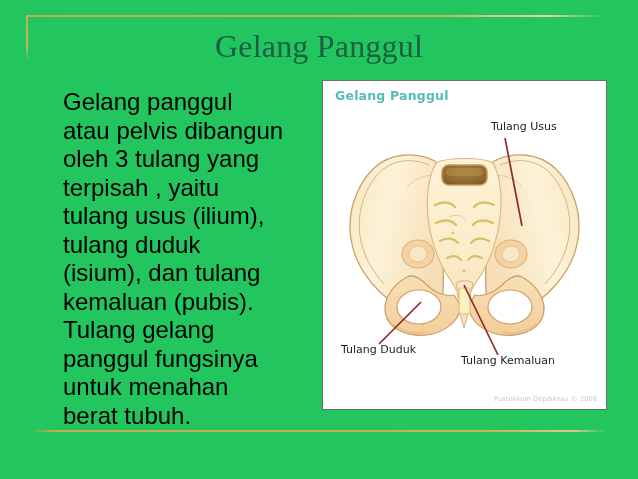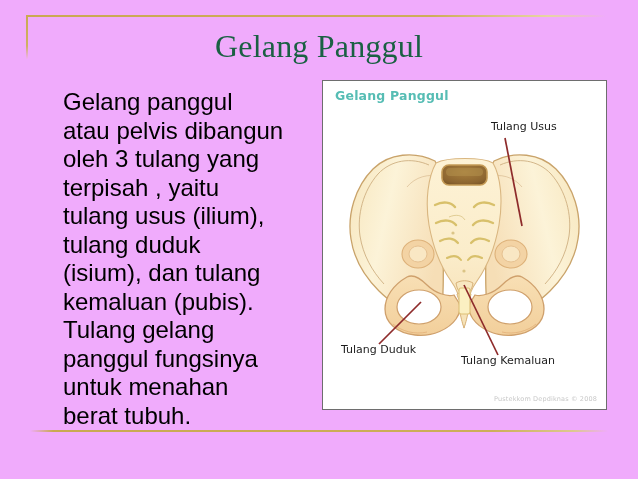--- a/index.html
+++ b/index.html
@@ -4,21 +4,21 @@
 <style>
   html, body {
     margin: 0;
     padding: 0;
     background: #ffffff;
   }
   #slide {
     position: relative;
     width: 638px;
     height: 479px;
-    background: #f0abfc;
+    background: #22c55e;
     overflow: hidden;
     font-family: "Liberation Sans", sans-serif;
   }
 
   
   .rule-top {
     position: absolute;
     left: 26px;
     top: 15px;
     width: 580px;

